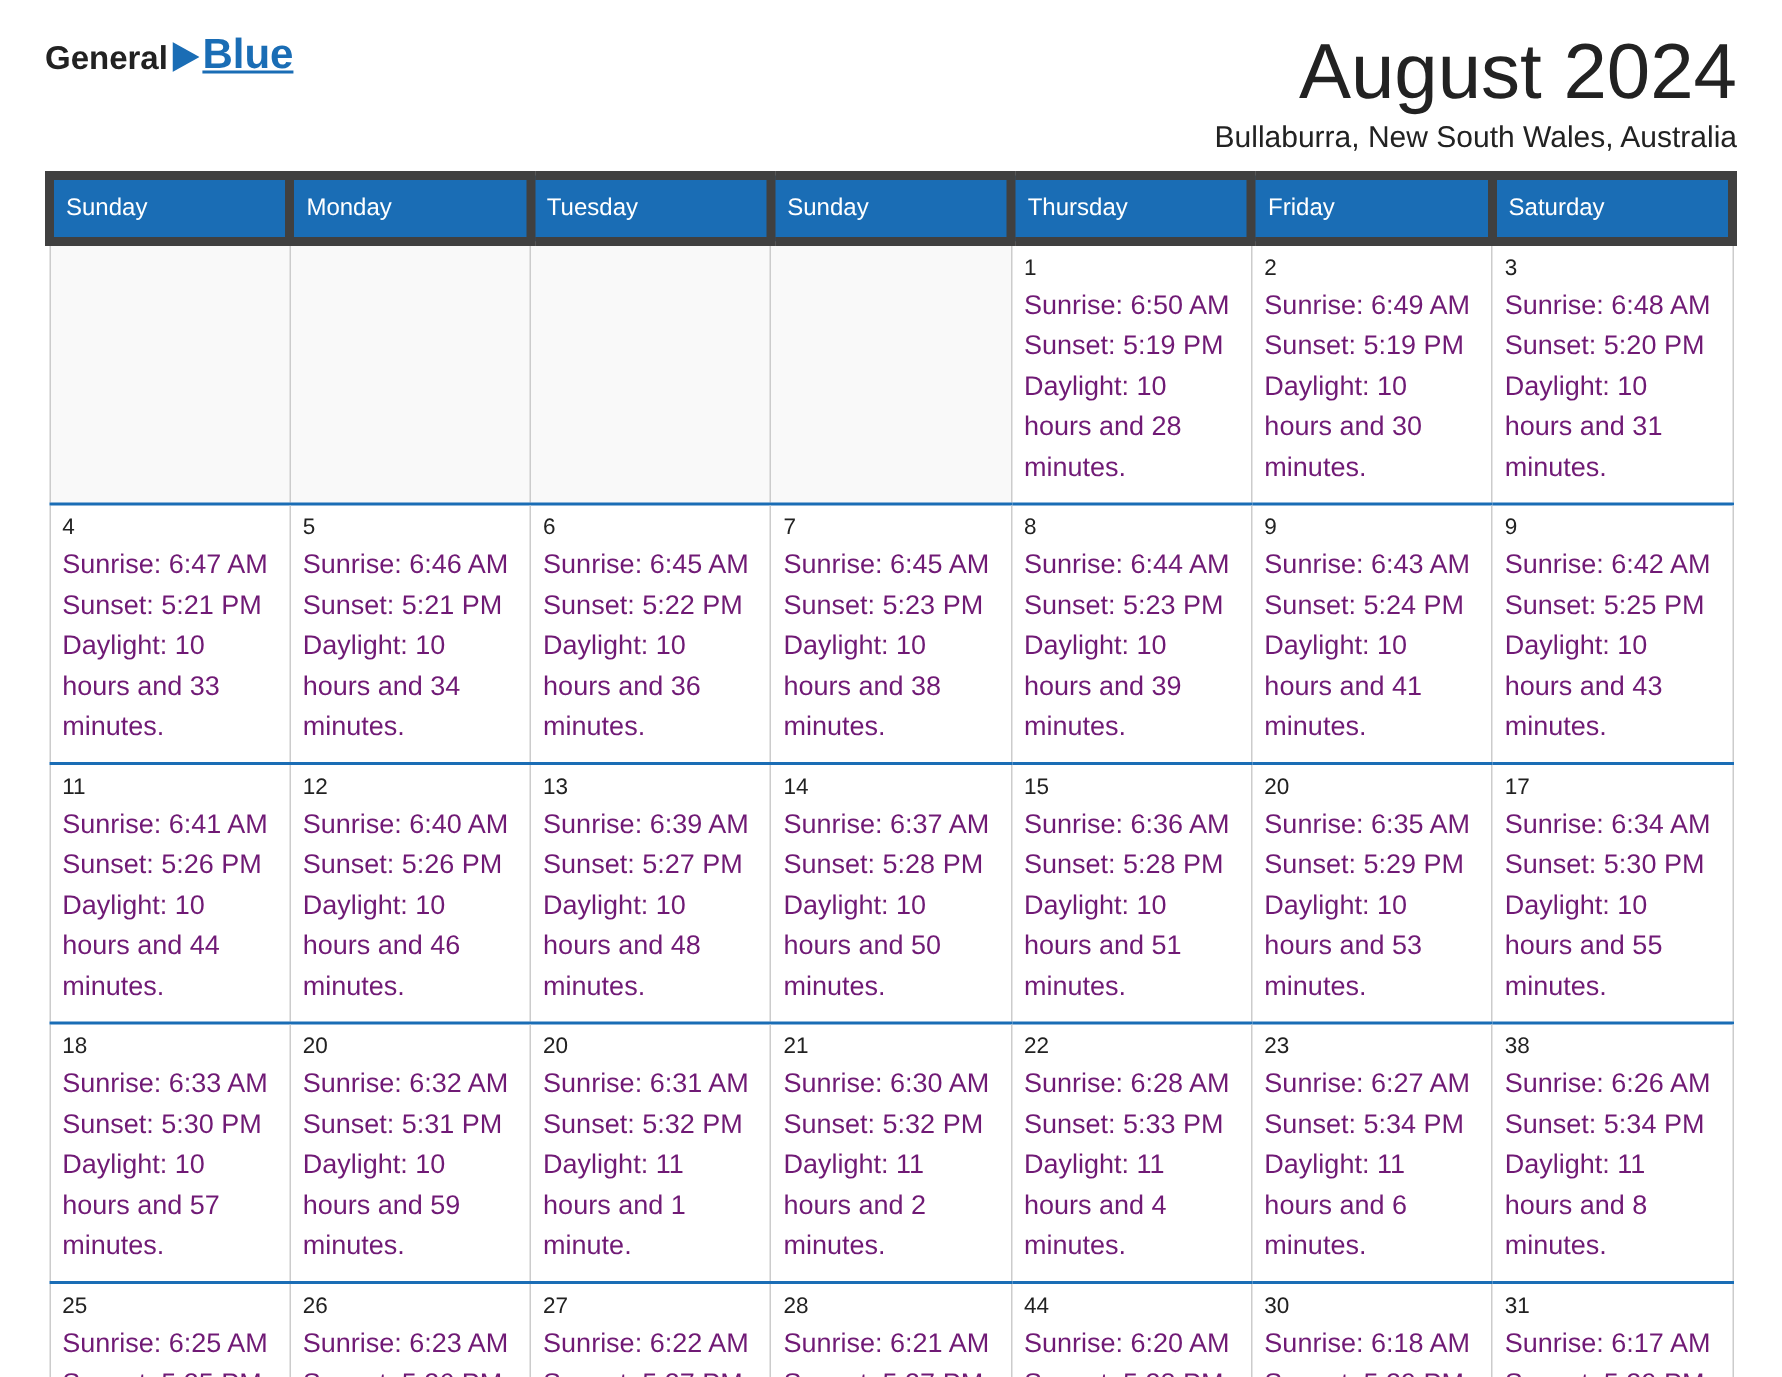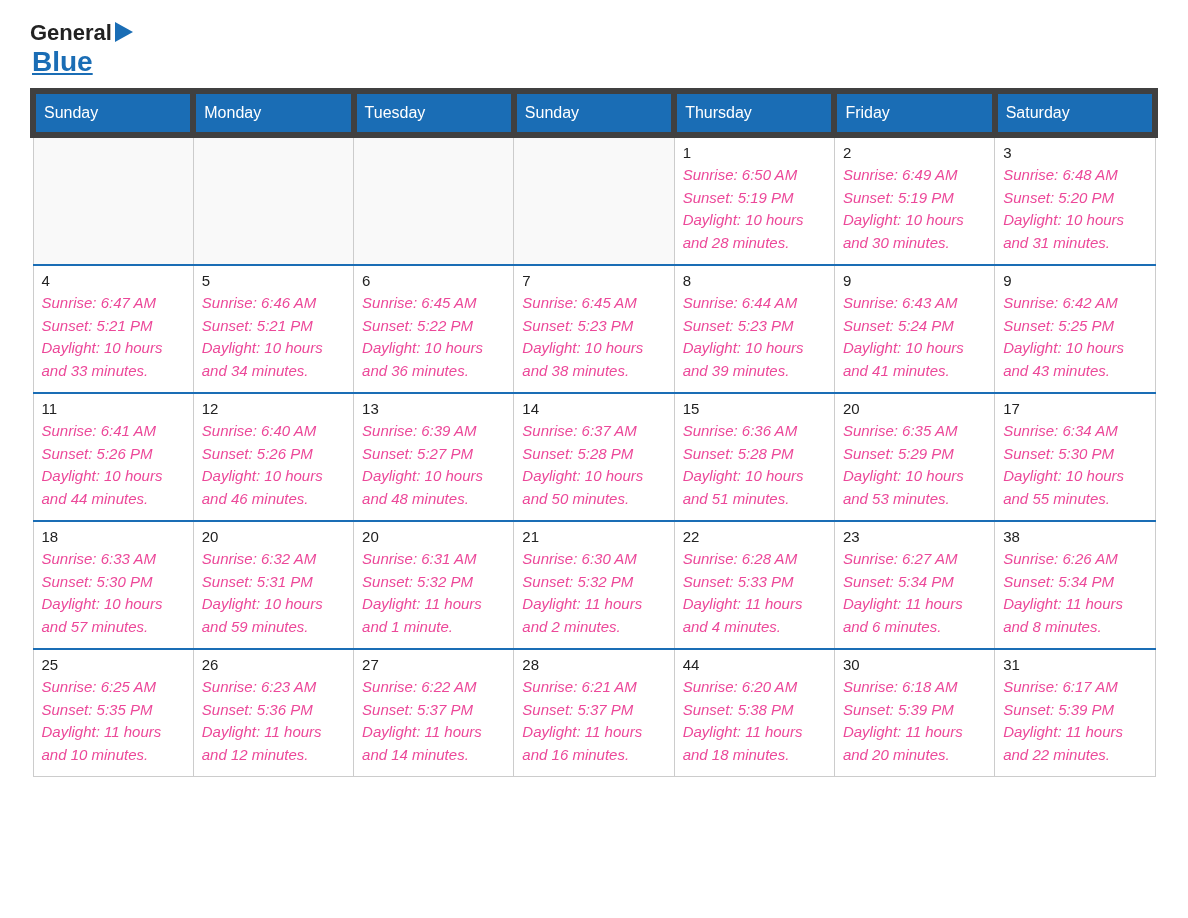--- a/index.html
+++ b/index.html
@@ -27,22 +27,21 @@
       color: #222;
     }
     .logo-text-blue {
       font-size: 28px;
       font-weight: bold;
       color: #1a6db5;
       text-decoration: underline;
     }
     .logo-wrapper {
       display: flex;
-      flex-direction: column;
-      align-items: flex-start;
+      align-items: flex-end;
     }
     .logo-line1 {
       display: flex;
       align-items: center;
     }
     .logo-line2 {
       display: flex;
       align-items: center;
       padding-left: 2px;
     }
@@ -91,43 +90,46 @@
       background: #f9f9f9;
     }
     .day-number {
       font-size: 15px;
       font-weight: normal;
       color: #222;
       display: block;
       margin-bottom: 3px;
     }
     .day-info {
-      font-size: 15px;
-      color: #ec4899;
+      font-size: 18px;
+      color: #701a75;
       line-height: 1.5;
-      font-style: italic;
     }
   </style>
 </head>
 <body>
 
 <div class="header">
   <div class="logo-area">
     <div class="logo-wrapper">
       <div class="logo-line1">
         <span class="logo-text-general">General</span>
         <svg width="18" height="20" viewBox="0 0 18 20" style="margin-left:3px;margin-top:-2px;">
           <polygon points="0,0 0,20 18,10" fill="#1a6db5"></polygon>
         </svg>
       </div>
       <div class="logo-line2">
         <span class="logo-text-blue">Blue</span>
       </div>
     </div>
   </div>
+  <div class="title-area">
+    <div class="month-title">August 2024</div>
+    <div class="location-title">Bullaburra, New South Wales, Australia</div>
+  </div>
 </div>
 
 <table class="calendar-table">
   <thead>
     <tr>
     <th>Sunday</th>
         <th>Monday</th>
         <th>Tuesday</th>
         <th>Sunday</th>
         <th>Thursday</th>

